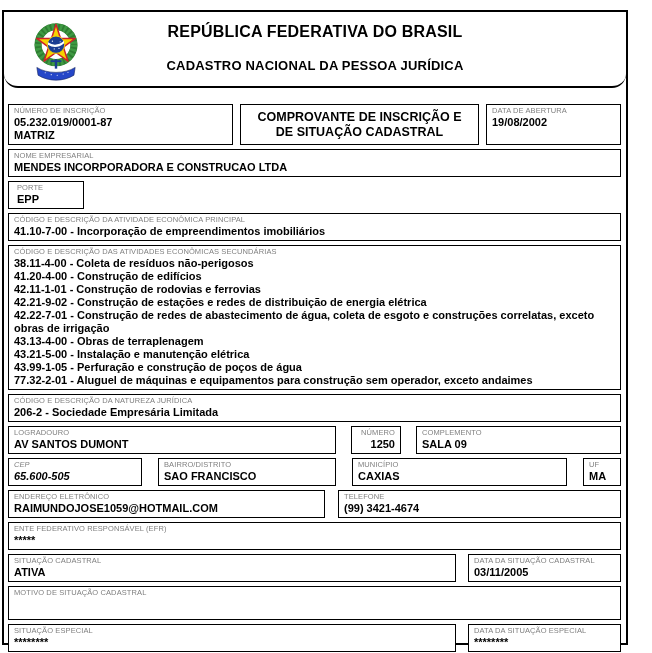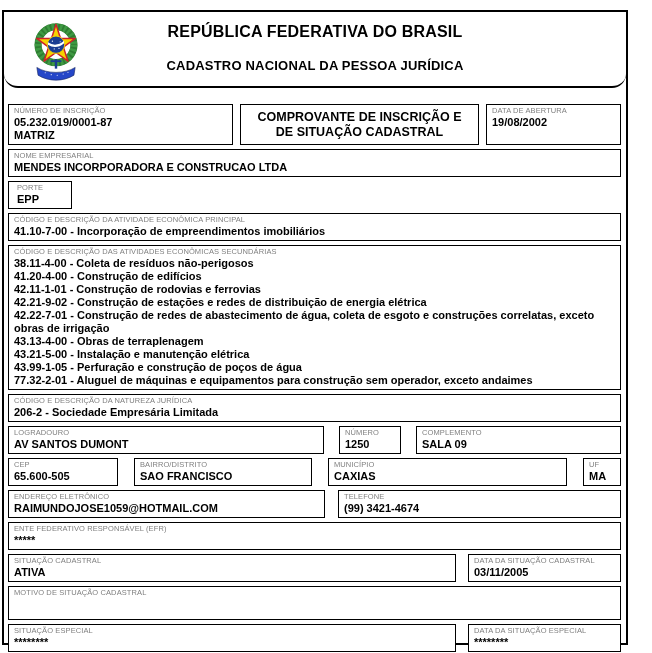--- a/index.html
+++ b/index.html
@@ -11,24 +11,24 @@
   .h-sub { text-align:center; padding-top:17px; font-size:13px; font-weight:bold; color:#000; letter-spacing:.2px; }
   .body { padding:4px 5px 0 4px; }
   .row { display:flex; gap:13px; margin-bottom:4px; }
   .box { border:1px solid #000; padding:1px 5px 2px 5px; background:#fff; }
   .lbl { font-size:7.5px; line-height:10px; color:#808080; letter-spacing:.1px; white-space:nowrap; overflow:hidden; }
   .val { font-size:11px; line-height:13px; font-weight:bold; color:#000; }
   .grow { flex:1 1 auto; min-width:0; }
   .w-insc { width:225px; flex:0 0 auto; }
   .w-abert { width:135px; flex:0 0 auto; }
   .comprov { flex:1 1 auto; display:flex; align-items:center; justify-content:center; text-align:center; font-size:12.5px; line-height:15px; font-weight:bold; padding:2px 8px; }
-  .w-porte { width:64px; flex:0 0 auto;padding-left:8px; }
-  .w-num { width:62px; flex:0 0 auto; }
+  .w-porte { width:76px; flex:0 0 auto;padding-left:8px; }
+  .w-num { width:50px; flex:0 0 auto;text-align:right; }
   .w-compl { width:205px; flex:0 0 auto; }
-  .w-cep { width:110px; flex:0 0 auto; }
+  .w-cep { width:134px; flex:0 0 auto;font-style:italic; }
   .w-bairro { width:178px; flex:0 0 auto; }
   .w-uf { width:38px; flex:0 0 auto; }
   .w-tel { width:283px; flex:0 0 auto; }
   .w-data { width:153px; flex:0 0 auto; }
   .row-tight { gap:7px;margin-top:12px; }
   .row-addr { gap:15px; }
   .row-cep { gap:16px; }
   .row-sit { gap:12px; }
   .list .val { display:block; }
   .motivo { min-height:34px; }

